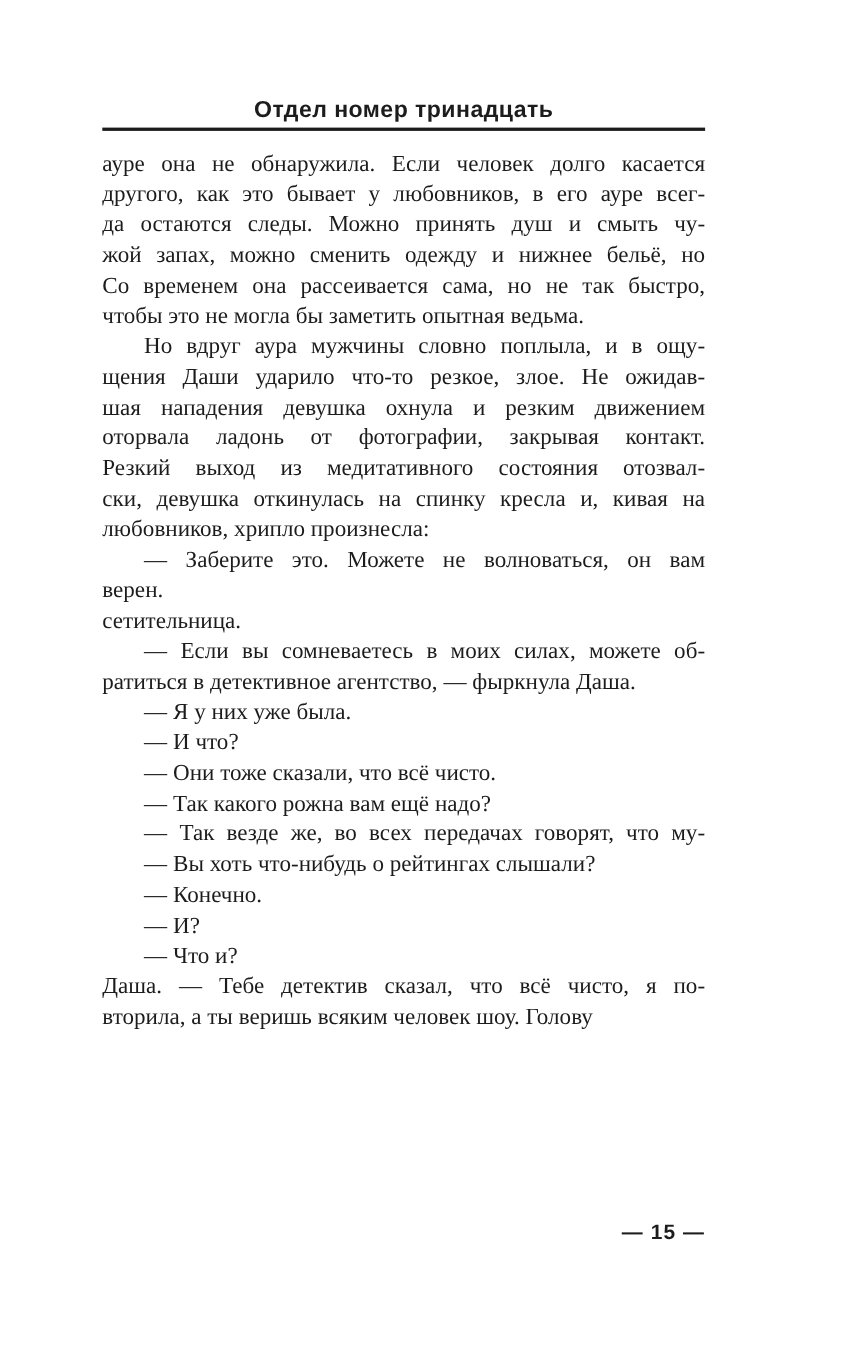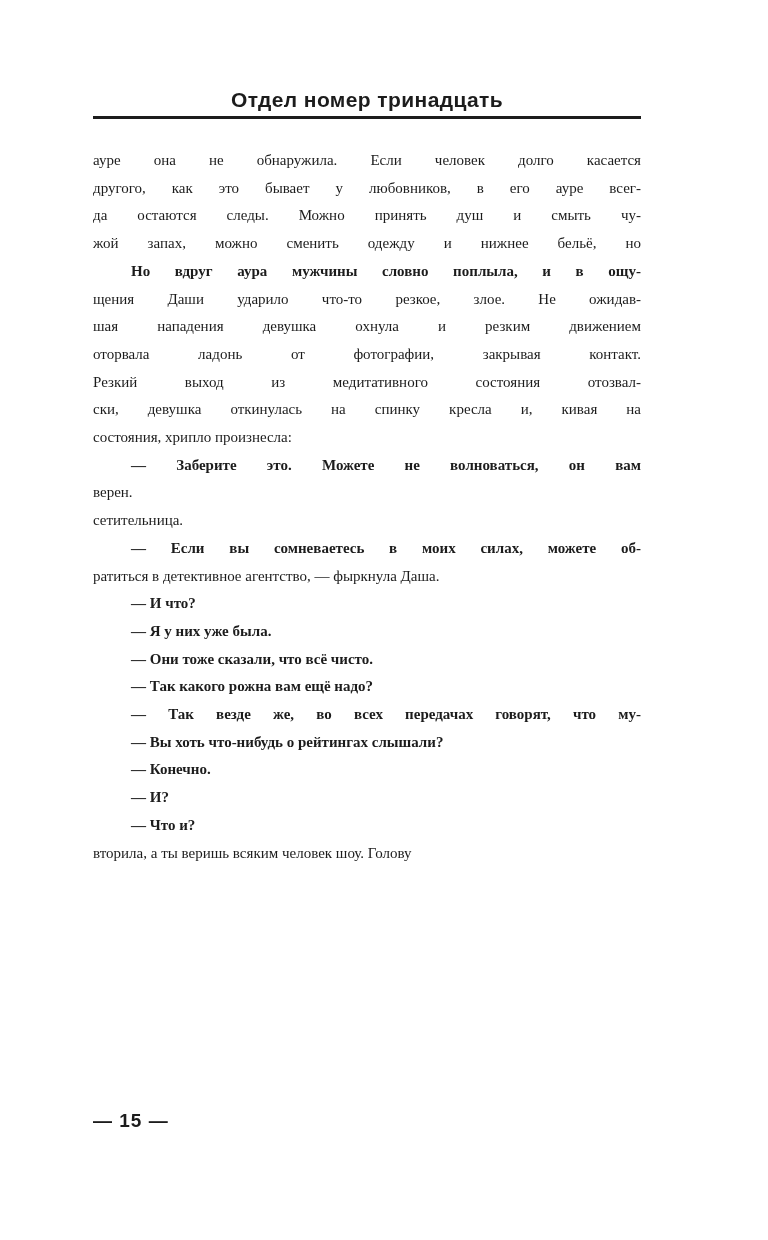--- a/index.html
+++ b/index.html
@@ -32,47 +32,46 @@
     line-height: 24px;
     letter-spacing: 0.4px;
     color: #1c1c1c;
   }
   .header-rule {
     margin-top: 4px;
     height: 3px;
     background: #1c1c1c;
   }
   .body-text {
-    margin-top: 28px;
-    font-size: 15px;
+    margin-top: 16px;
+    font-size: 21px;
     line-height: 27.7px;
     color: #1c1c1c;
   }
   .para {
     margin: 0;
     padding: 0;
   }
   .line {
     text-align: justify;
     text-align-last: left;
     white-space: normal;
   }
   .line.just {
     text-align-last: justify;
   }
   .line.indent {
     text-indent: 38px;
-    font-weight: bold;
   }
   .page-footer {
     position: absolute;
     left: 93px;
     top: 1110px;
     width: 548px;
-    text-align: left;
+    text-align: right;
   }
   .page-number {
     display: inline-block;
     font-family: "Liberation Sans", "DejaVu Sans", sans-serif;
     font-weight: bold;
     font-size: 19px;
     letter-spacing: 1px;
     color: #1c1c1c;
   }
 </style>
@@ -82,46 +81,48 @@
 <div class="page">
   <div class="column">
     <div class="running-head">Отдел номер тринадцать</div>
     <div class="header-rule"></div>
     <div class="body-text">
         <div class="para">
           <div class="line just">ауре она не обнаружила. Если человек долго касается</div>
           <div class="line just">другого, как это бывает у любовников, в его ауре всег-</div>
           <div class="line just">да остаются следы. Можно принять душ и смыть чу-</div>
           <div class="line just">жой запах, можно сменить одежду и нижнее бельё, но</div>
+          <div class="line just">Со временем она рассеивается сама, но не так быстро,</div>
+          <div class="line">чтобы это не могла бы заметить опытная ведьма.</div>
         </div>
         <div class="para">
           <div class="line just indent">Но вдруг аура мужчины словно поплыла, и в ощу-</div>
           <div class="line just">щения Даши ударило что-то резкое, злое. Не ожидав-</div>
           <div class="line just">шая нападения девушка охнула и резким движением</div>
           <div class="line just">оторвала ладонь от фотографии, закрывая контакт.</div>
           <div class="line just">Резкий выход из медитативного состояния отозвал-</div>
           <div class="line just">ски, девушка откинулась на спинку кресла и, кивая на</div>
-          <div class="line">состояния, хрипло произнесла:</div>
+          <div class="line">любовников, хрипло произнесла:</div>
         </div>
         <div class="para">
           <div class="line just indent">— Заберите это. Можете не волноваться, он вам</div>
           <div class="line">верен.</div>
         </div>
         <div class="para">
           <div class="line">сетительница.</div>
         </div>
         <div class="para">
           <div class="line just indent">— Если вы сомневаетесь в моих силах, можете об-</div>
           <div class="line">ратиться в детективное агентство, — фыркнула Даша.</div>
         </div>
         <div class="para">
-          <div class="line indent">— И что?</div>
+          <div class="line indent">— Я у них уже была.</div>
         </div>
         <div class="para">
-          <div class="line indent">— Я у них уже была.</div>
+          <div class="line indent">— И что?</div>
         </div>
         <div class="para">
           <div class="line indent">— Они тоже сказали, что всё чисто.</div>
         </div>
         <div class="para">
           <div class="line indent">— Так какого рожна вам ещё надо?</div>
         </div>
         <div class="para">
           <div class="line just indent">— Так везде же, во всех передачах говорят, что му-</div>
         </div>
@@ -131,20 +132,21 @@
         <div class="para">
           <div class="line indent">— Конечно.</div>
         </div>
         <div class="para">
           <div class="line indent">— И?</div>
         </div>
         <div class="para">
           <div class="line indent">— Что и?</div>
         </div>
         <div class="para">
+          <div class="line just">Даша. — Тебе детектив сказал, что всё чисто, я по-</div>
           <div class="line">вторила, а ты веришь всяким человек шоу. Голову</div>
         </div>
       </div>
   </div>
   <div class="page-footer">
     <span class="page-number">— 15 —</span>
   </div>
 </div>
 
 </body></html>

